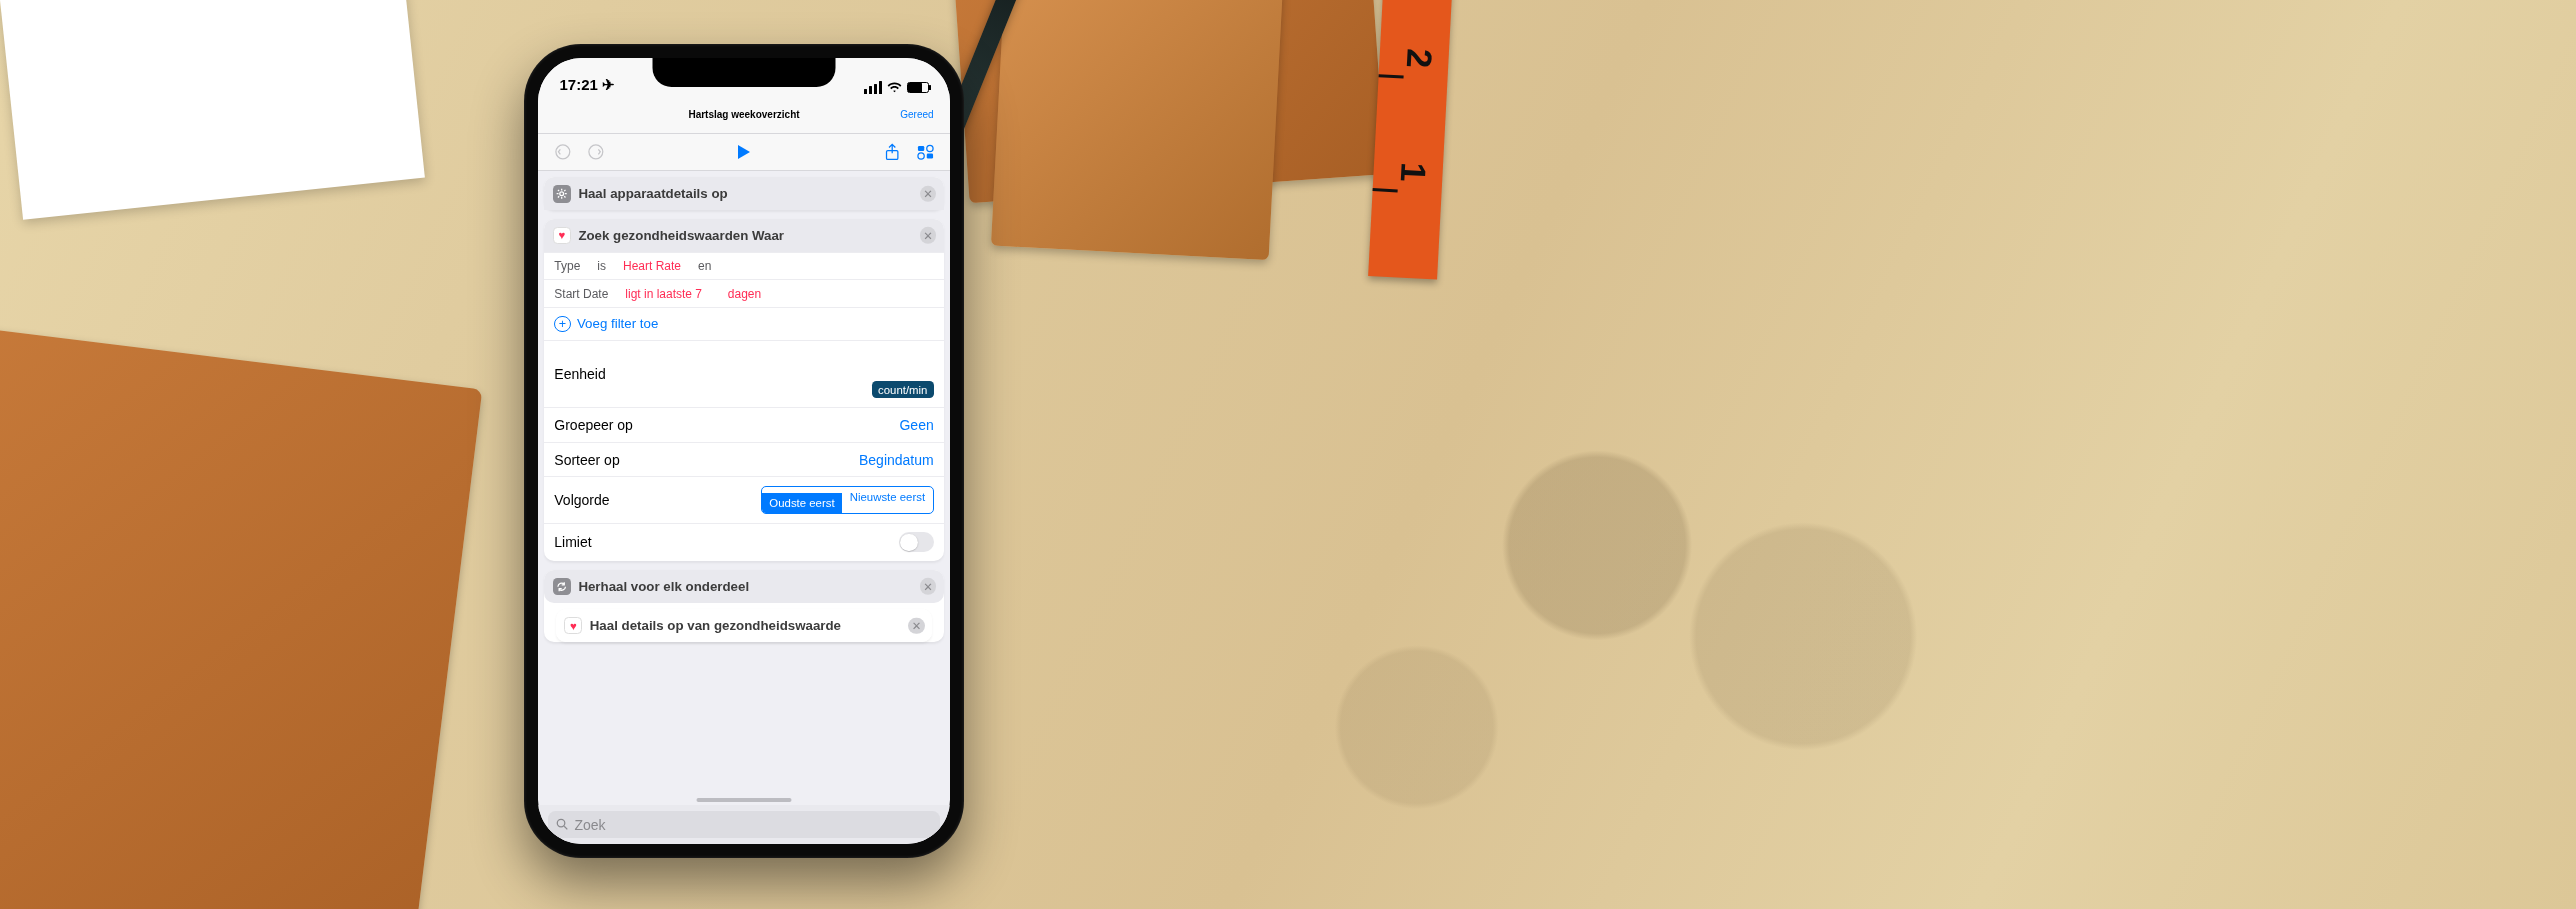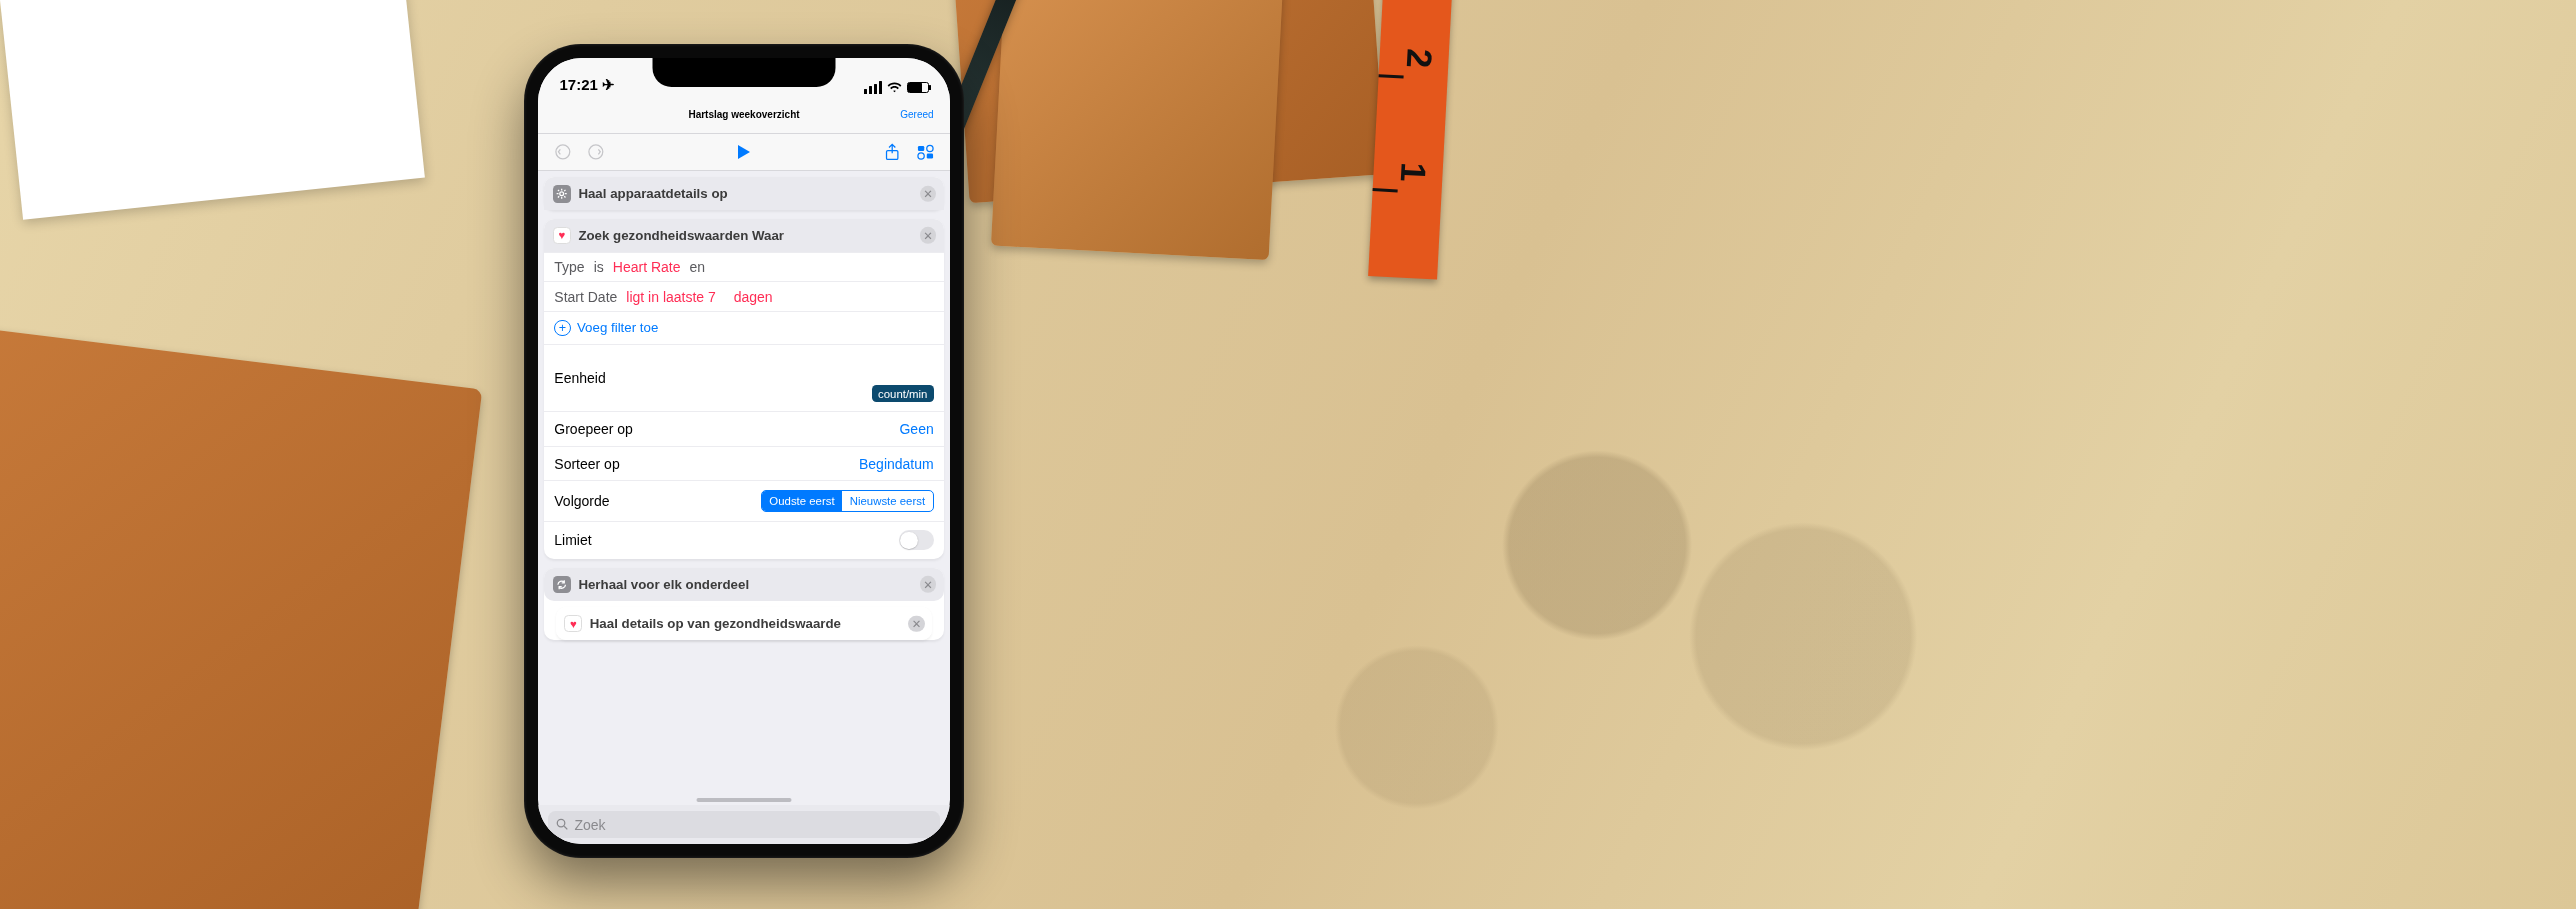--- a/index.html
+++ b/index.html
@@ -105,30 +105,30 @@
   .card-head .icon{width:17.7px;height:17.7px;border-radius:4.4px;display:flex;align-items:center;justify-content:center;font-size:11.4px;flex-shrink:0;}
   .gear{background:#8e8e93;color:#fff}
   .heart{background:#fff;color:#ff2d55;border:0.6px solid #ddd}
   .close-dot{position:absolute;right:7.6px;top:50%;transform:translateY(-50%);width:16.4px;height:16.4px;border-radius:50%;background:#d4d4d8;color:#8a8a8e;display:flex;align-items:center;justify-content:center;font-size:11.4px;}
   .card-head .ht{font-weight:600;color:#3c3c3c;font-size:13.3px;}
 
   .row{display:flex;align-items:center;justify-content:space-between;padding:8.8px 10px;border-top:0.6px solid #ececf0;}
   .row:first-of-type{border-top:none;}
   .row .label{font-weight:400;}
   .row .val-link{color:#007aff;}
-  .param{padding:6.3px 10px;border-top:0.6px solid #ececf0;font-size:14px;display:flex;flex-wrap:wrap;gap:9px;align-items:baseline;}
+  .param{padding:6.3px 10px;border-top:0.6px solid #ececf0;font-size:12px;display:flex;flex-wrap:wrap;gap:17px;align-items:baseline;}
   .grey{color:#5a5a5e}
   .pink{color:#ff2d55}
   .addfilter{display:flex;align-items:center;gap:6.3px;padding:7.6px 10px;border-top:0.6px solid #ececf0;color:#007aff;font-size:13.3px;}
   .plus{width:16.4px;height:16.4px;border:1.3px solid #007aff;border-radius:50%;display:flex;align-items:center;justify-content:center;font-size:12.6px;line-height:1;}
 
   .badge{background:#0c4a6e;color:#fff;border-radius:4.4px;padding:2.5px 6.3px;font-size:11.4px;margin-top:32px;}
   .seg{display:flex;border:0.6px solid #007aff;border-radius:5px;overflow:hidden;font-size:11.4px;}
   .seg span{padding:3.8px 7.6px;color:#007aff;}
-  .seg span.sel{background:#007aff;color:#fff;}
+  .seg span.sel{background:#007aff;color:#fff;margin-top:6px;}
   .switch{width:35px;height:20px;border-radius:10px;background:#e6e6ea;position:relative;}
   .switch::after{content:"";position:absolute;left:1.3px;top:1.3px;width:17.7px;height:17.7px;border-radius:50%;background:#fff;box-shadow:0 0.6px 1.3px rgba(0,0,0,.3);}
 
   .sub-card{margin:6.3px 11.4px 0;background:#fff;border-radius:10px;box-shadow:0 1.3px 2.5px rgba(0,0,0,.06);}
   .home-ind{position:absolute;bottom:42px;left:50%;transform:translateX(-50%);width:95px;height:3.8px;border-radius:1.9px;background:#bcbcc1;}
 
   
   .searchwrap{position:absolute;left:0;right:0;bottom:0;height:39px;background:#e9e9ee;display:flex;align-items:center;padding:0 10px;}
   .search{flex:1;height:26.5px;background:#dcdce1;border-radius:7.6px;display:flex;align-items:center;gap:6.3px;padding:0 7.6px;color:#8a8a8e;font-size:14px;}
 

